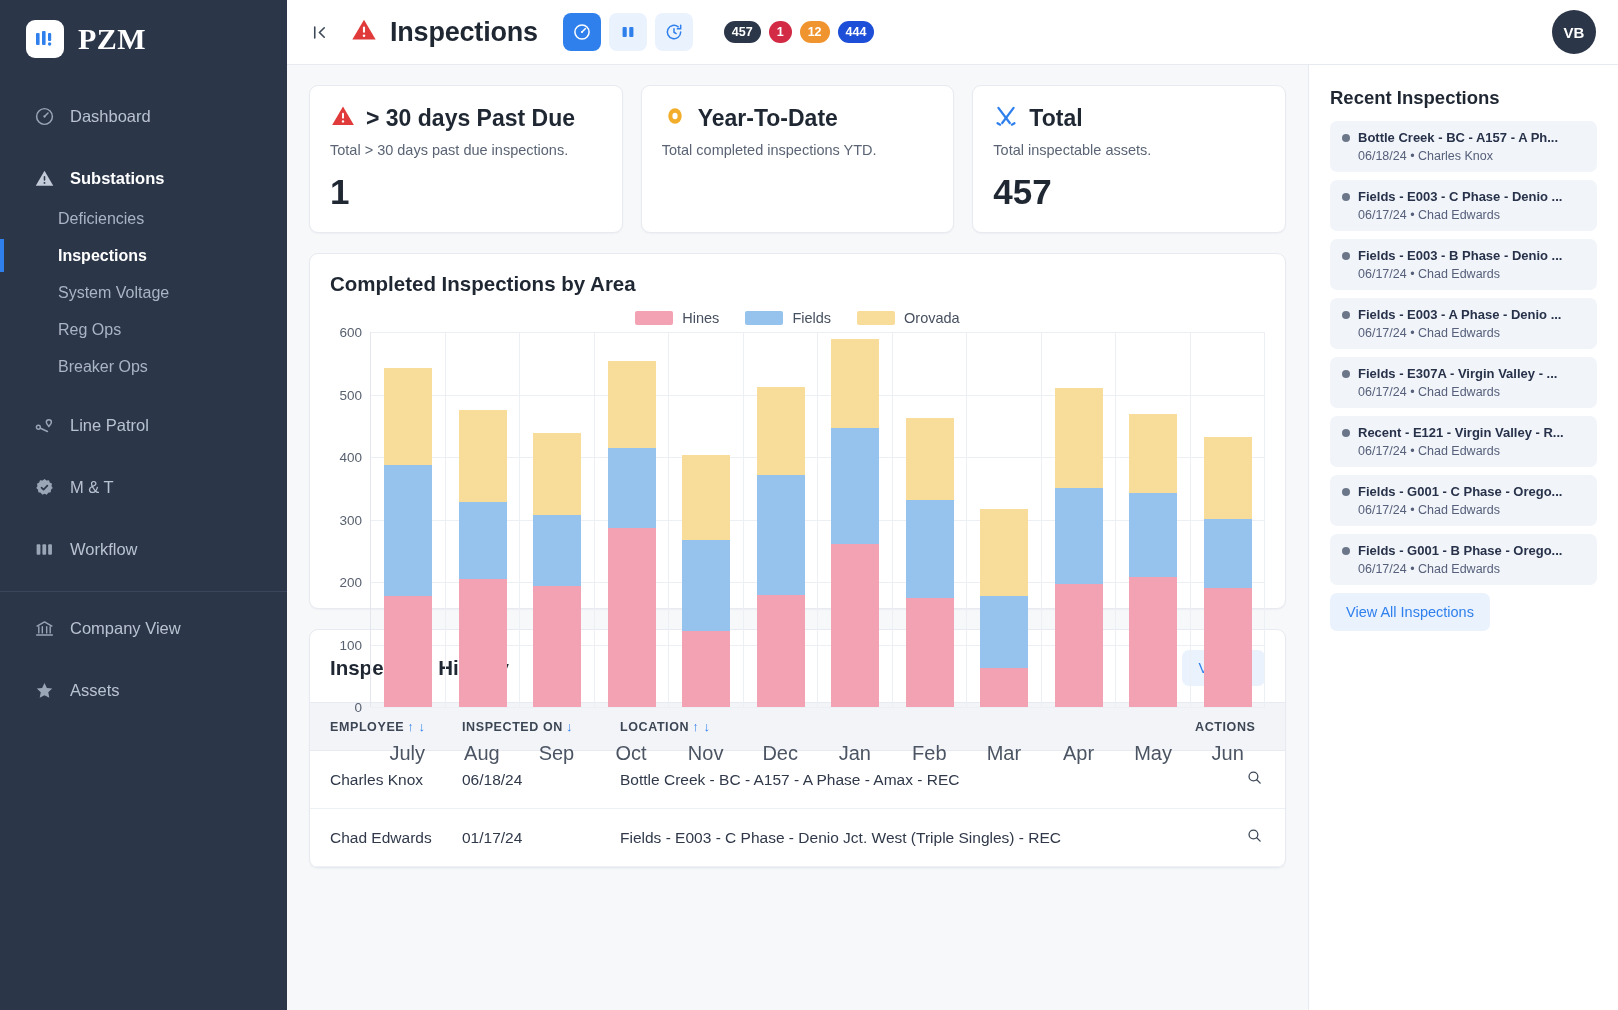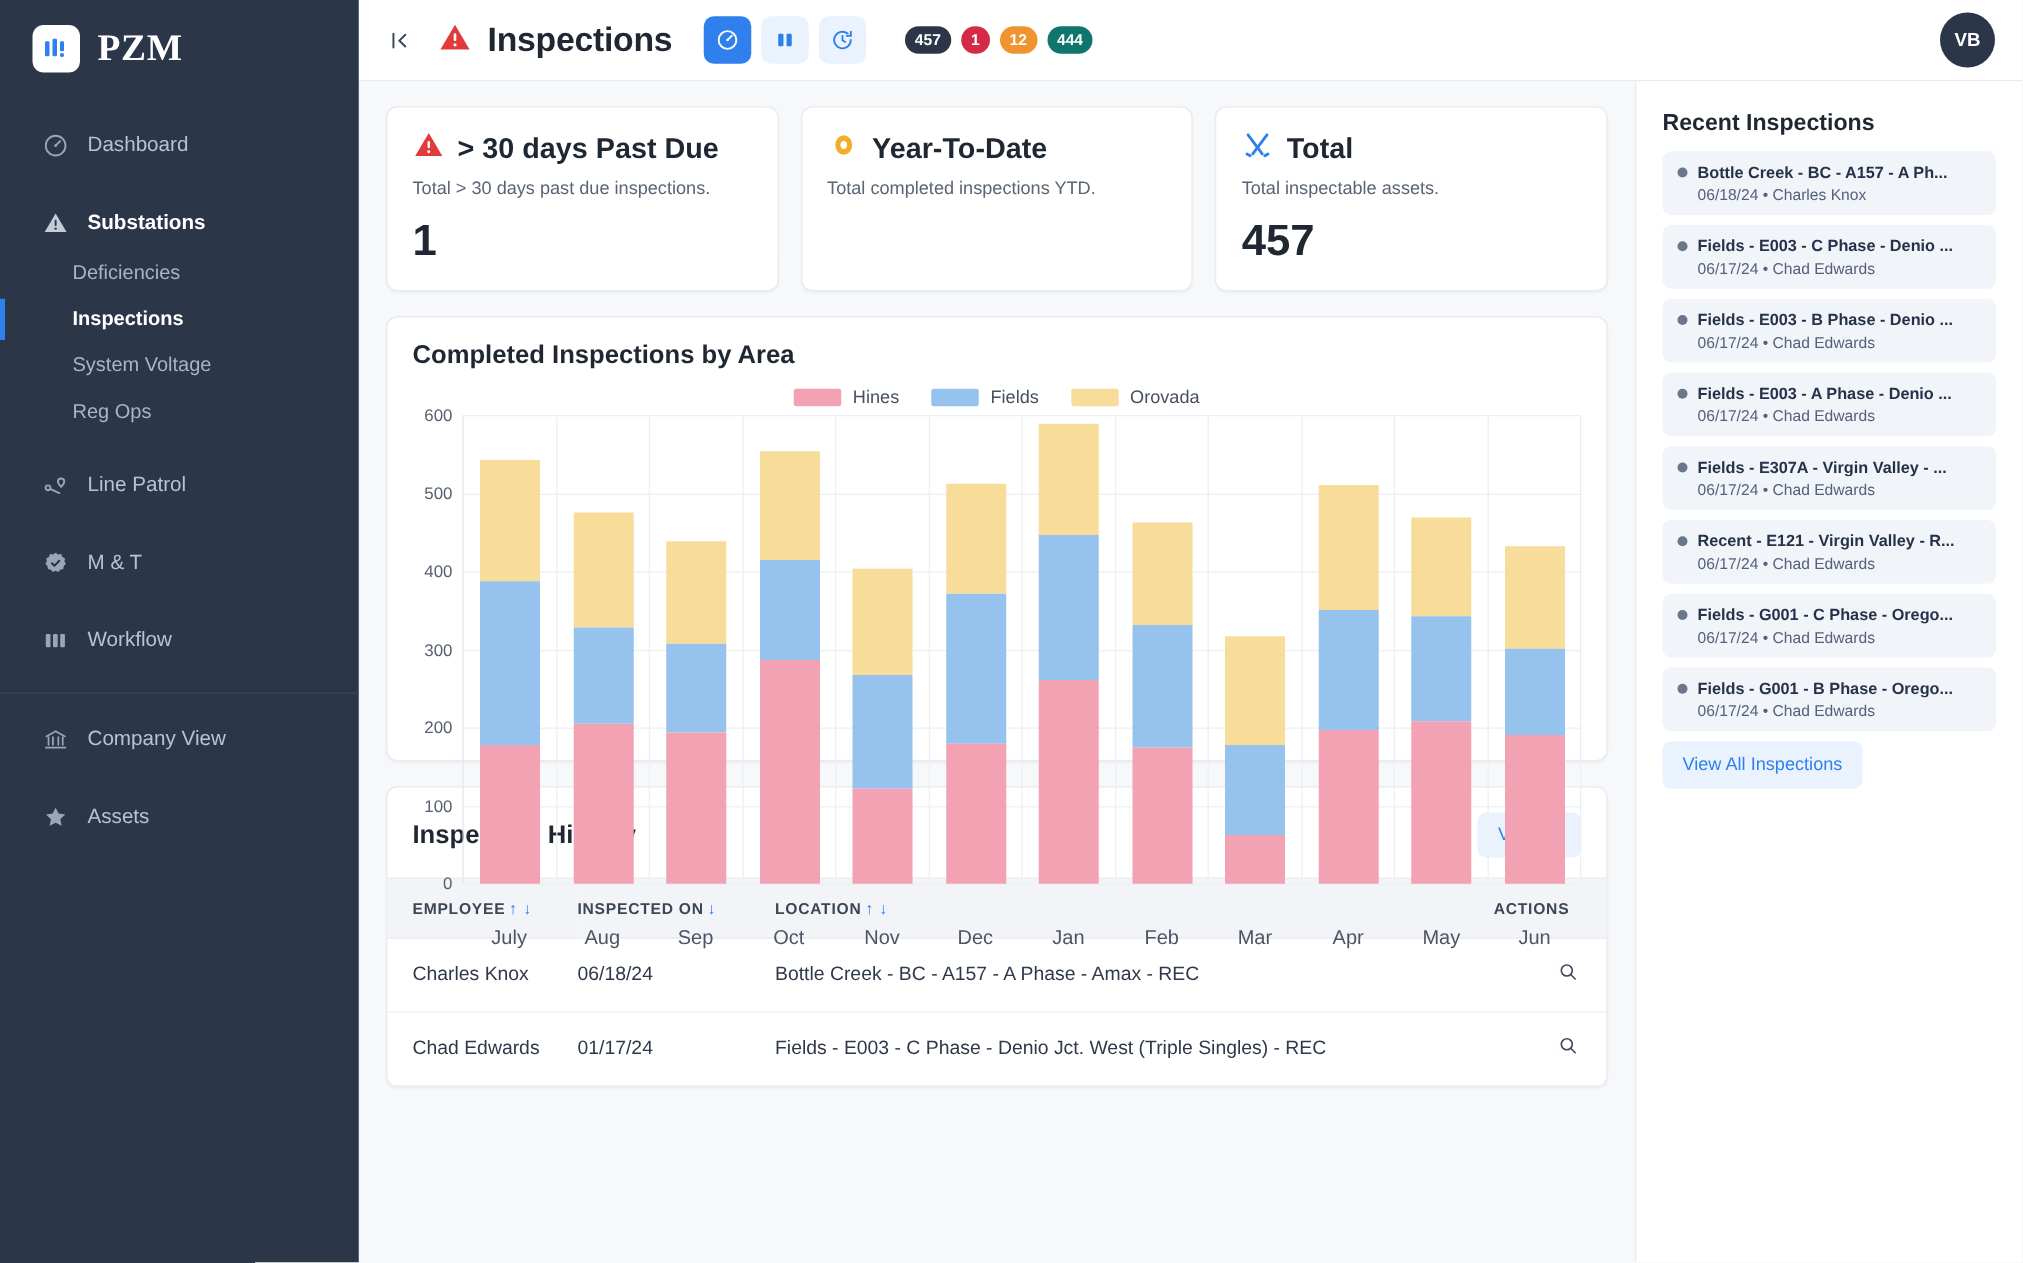--- a/index.html
+++ b/index.html
@@ -116,21 +116,21 @@
     border-left: 1px solid #e3e6ec;
   }
   .gridline { position: absolute; left: 0; right: 0; height: 1px; background: #eceff3; }
   .bars { position: absolute; left: 0; right: 0; bottom: 0; top: 0; display: flex; }
   .bar-slot { flex: 1 1 0; display: flex; flex-direction: column; justify-content: flex-end;
               align-items: center; position: relative; }
   .vline { position: absolute; top: 0; bottom: 0; width: 1px; background: #eceff3; right: 0; }
   .bar { width: 48px; display: flex; flex-direction: column; justify-content: flex-end; }
   .seg { width: 100%; }
   .x-axis { display: flex; margin-left: 40px; border-top: 1px solid #d9dee6; }
-  .x-label { flex: 1 1 0; text-align: center; font-size: 16px; color: #4c5563; padding-top: 9px; }
+  .x-label { flex: 1 1 0; text-align: center; font-size: 20px; color: #4c5563; padding-top: 9px; }
 
   
   .hist-card { margin-top: 20px; padding: 0; }
   .hist-head { display: flex; align-items: center; padding: 20px 20px 16px 20px; }
   .hist-title { font-size: 20.5px; font-weight: 700; color: #1f2733; }
   .view-all-btn {
     margin-left: auto; background: #eaf2fe; color: #2f80ed; border: none;
     border-radius: 7px; padding: 10px 16px; font-size: 14.5px; cursor: pointer;
     font-family: "Liberation Sans", sans-serif;
   }
@@ -216,20 +216,23 @@
       </div>
       <div class="sub-item selected">
         <span>Inspections</span>
       </div>
       <div class="sub-item">
         <span>System Voltage</span>
       </div>
       <div class="sub-item">
         <span>Reg Ops</span>
       </div>
+      <div class="sub-item">
+        <span>Breaker Ops</span>
+      </div>
 
       <div class="nav-gap"></div>
 
       <div class="nav-item">
         <span class="nav-icon">
           <svg width="21" height="21" viewBox="0 0 24 24" fill="none" stroke="#9aa5b6" stroke-width="1.7">
             <circle cx="5" cy="14" r="2.2"></circle>
             <path d="M17 5.5c1.6 0 2.9 1.2 2.9 2.8 0 2-2.9 4.7-2.9 4.7s-2.9-2.7-2.9-4.7c0-1.6 1.3-2.8 2.9-2.8z"></path>
             <path d="M7.4 15.2l8 3.6" stroke-linecap="round"></path>
           </svg>
@@ -330,21 +333,21 @@
             <path d="M20 4v4h-4"></path>
             <path d="M12 8v4.3l2.6 1.6"></path>
           </svg>
         </div>
       </div>
 
       <div class="badges">
         <span class="badge" style="background:#2b3649">457</span>
         <span class="badge" style="background:#d32a45">1</span>
         <span class="badge" style="background:#f0942f">12</span>
-        <span class="badge" style="background:#0f766e">444</span>
+        <span class="badge" style="background:#1d4ed8">444</span>
       </div>
 
       <div class="avatar">VB</div>
     </header>
 
     <div class="body-area">
 
       <div class="center-col">
 
         <div class="stats">

